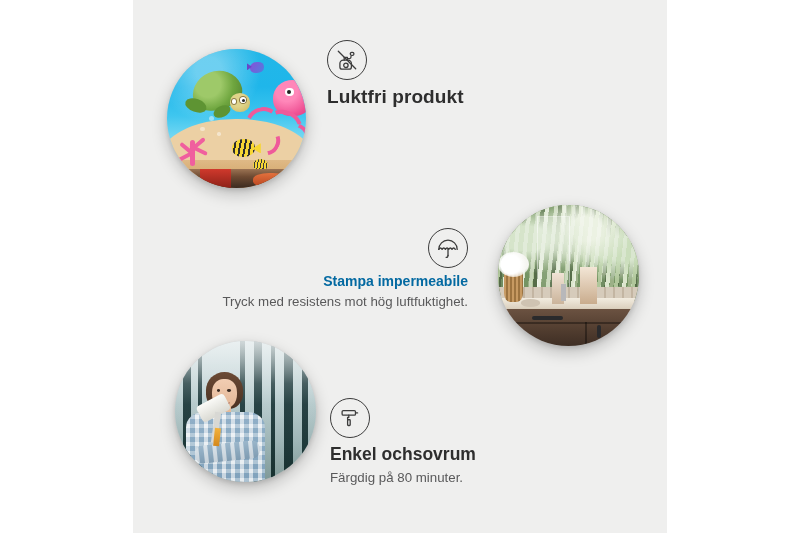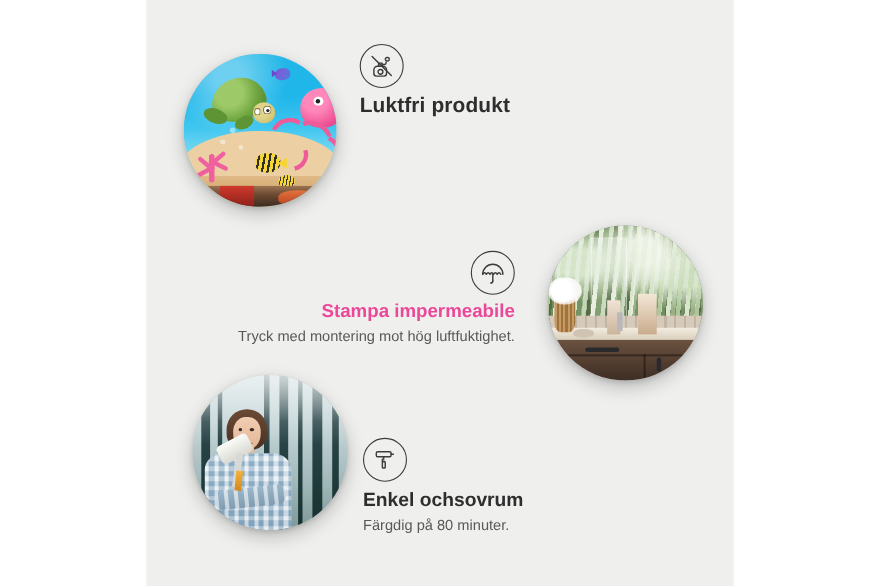--- a/index.html
+++ b/index.html
@@ -288,21 +288,21 @@
   #feat-odour .ftitle{
     font-size:19px;font-weight:bold;color:#2e2e2e;letter-spacing:.1px;
     margin:0 0 6px 0;
   }
   #feat-odour .fbody{
     font-size:13.3px;line-height:19px;color:#59595a;margin:0;max-width:292px;
   }
 
   #feat-water{left:200px;top:228px;width:268px;text-align:right;}
   #feat-water .icon-wrap{display:flex;justify-content:flex-end;margin-bottom:5px;}
-  #feat-water .ftitle{font-size:17px;font-weight:bold;color:#ec4899;margin:0 0 4px 0;}
+  #feat-water .ftitle{font-size:14px;font-weight:bold;color:#0369a1;margin:0 0 4px 0;}
   #feat-water .fbody{font-size:13.3px;line-height:18px;color:#59595a;margin:0;}
 
   #feat-mount{left:330px;top:398px;width:270px;}
   #feat-mount .icon-circle{margin:0 0 6px 0;}
   #feat-mount .ftitle{font-size:17.5px;font-weight:bold;color:#2e2e2e;margin:0 0 4px 0;}
   #feat-mount .fbody{font-size:13.3px;line-height:18px;color:#59595a;margin:0;}
 </style>
 </head>
 <body>
 
@@ -413,21 +413,21 @@
       <div class="icon-circle">
         <svg width="24" height="24" viewBox="0 0 24 24" fill="none" stroke="#3c3c3c" stroke-width="1.3" stroke-linecap="round" stroke-linejoin="round">
           <path d="M2.8 13.4a9.2 9.2 0 0 1 18.4 0"></path>
           <path d="M2.8 13.4c1.1-1.9 2.2-1.9 3.3 0 1.1-1.9 2.2-1.9 3.3 0 1.1-1.9 2.2-1.9 3.3 0 1.1-1.9 2.2-1.9 3.3 0 1.1-1.9 2.2-1.9 3.3 0"></path>
           <line x1="12" y1="13.4" x2="12" y2="19.4"></line>
           <path d="M12 19.4a1.9 1.9 0 0 1-1.9 1.9"></path>
         </svg>
       </div>
     </div>
     <div class="ftitle">Stampa impermeabile</div>
-    <div class="fbody">Tryck med montering mot hög luftfuktighet.</div>
+    <div class="fbody">Tryck med resistens mot hög luftfuktighet.</div>
   </div>
 
   <div class="feature" id="feat-mount">
     <div class="icon-circle">
       <svg width="24" height="24" viewBox="0 0 24 24" fill="none" stroke="#3c3c3c" stroke-width="1.3" stroke-linecap="round" stroke-linejoin="round">
         <rect x="4.1" y="4.6" width="13.4" height="4.6" rx="1.2"></rect>
         <path d="M17.5 6.9h2.1"></path>
         <path d="M10.8 9.2v2.2h-1.2v2.2h1.9"></path>
         <rect x="9.6" y="13.6" width="2.6" height="5.9" rx="0.8"></rect>
       </svg>

